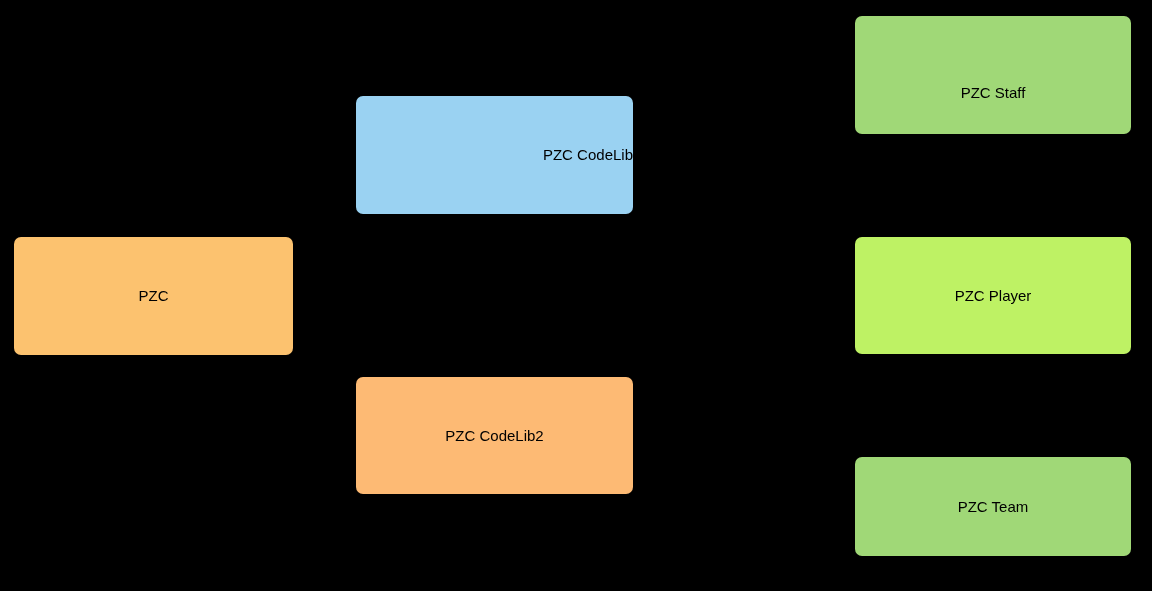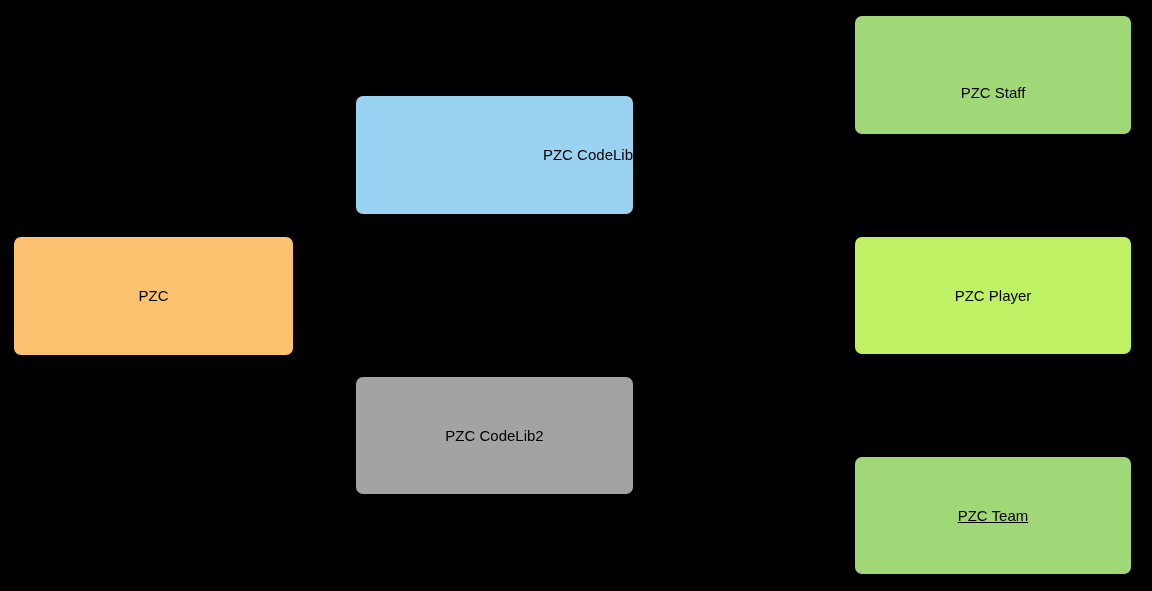--- a/index.html
+++ b/index.html
@@ -33,36 +33,36 @@
     color: #000000;
     text-align: center;
     white-space: nowrap;
   }
   
   .node-pzc       { left: 14px;  top: 237px; width: 279px; height: 118px; }
   .node-codelib   { left: 356px; top: 96px;  width: 277px; height: 118px; }
   .node-codelib2  { left: 356px; top: 377px; width: 277px; height: 117px; }
   .node-staff     { left: 855px; top: 16px;  width: 276px; height: 118px; }
   .node-player    { left: 855px; top: 237px; width: 276px; height: 117px; }
-  .node-team      { left: 855px; top: 457px; width: 276px; height: 117px; text-decoration: underline; }
+  .node-team      { left: 855px; top: 457px; width: 276px; height: 99px; }
 </style>
 </head>
 <body style="background-color: rgb(0, 0, 0);">
 
 <div class="canvas">
 
   <div class="node node-pzc" style="background-color: rgb(252, 194, 111);">
     <span class="label" style="color: rgb(0, 0, 0);">PZC</span>
   </div>
 
   <div class="node node-codelib" style="background-color: rgb(154, 210, 242); justify-content: flex-end;">
     <span class="label" style="color: rgb(0, 0, 0);">PZC CodeLib</span>
   </div>
 
-  <div class="node node-codelib2" style="background-color: #a3a3a3;">
+  <div class="node node-codelib2" style="background-color: #fdba74;">
     <span class="label" style="color: rgb(0, 0, 0);">PZC CodeLib2</span>
   </div>
 
   <div class="node node-staff" style="background-color: rgb(160, 216, 119);">
     <span class="label" style="color: rgb(0, 0, 0); margin-top: 35px;">PZC Staff</span>
   </div>
 
   <div class="node node-player" style="background-color: #bef264;">
     <span class="label" style="color: rgb(0, 0, 0);">PZC Player</span>
   </div>

